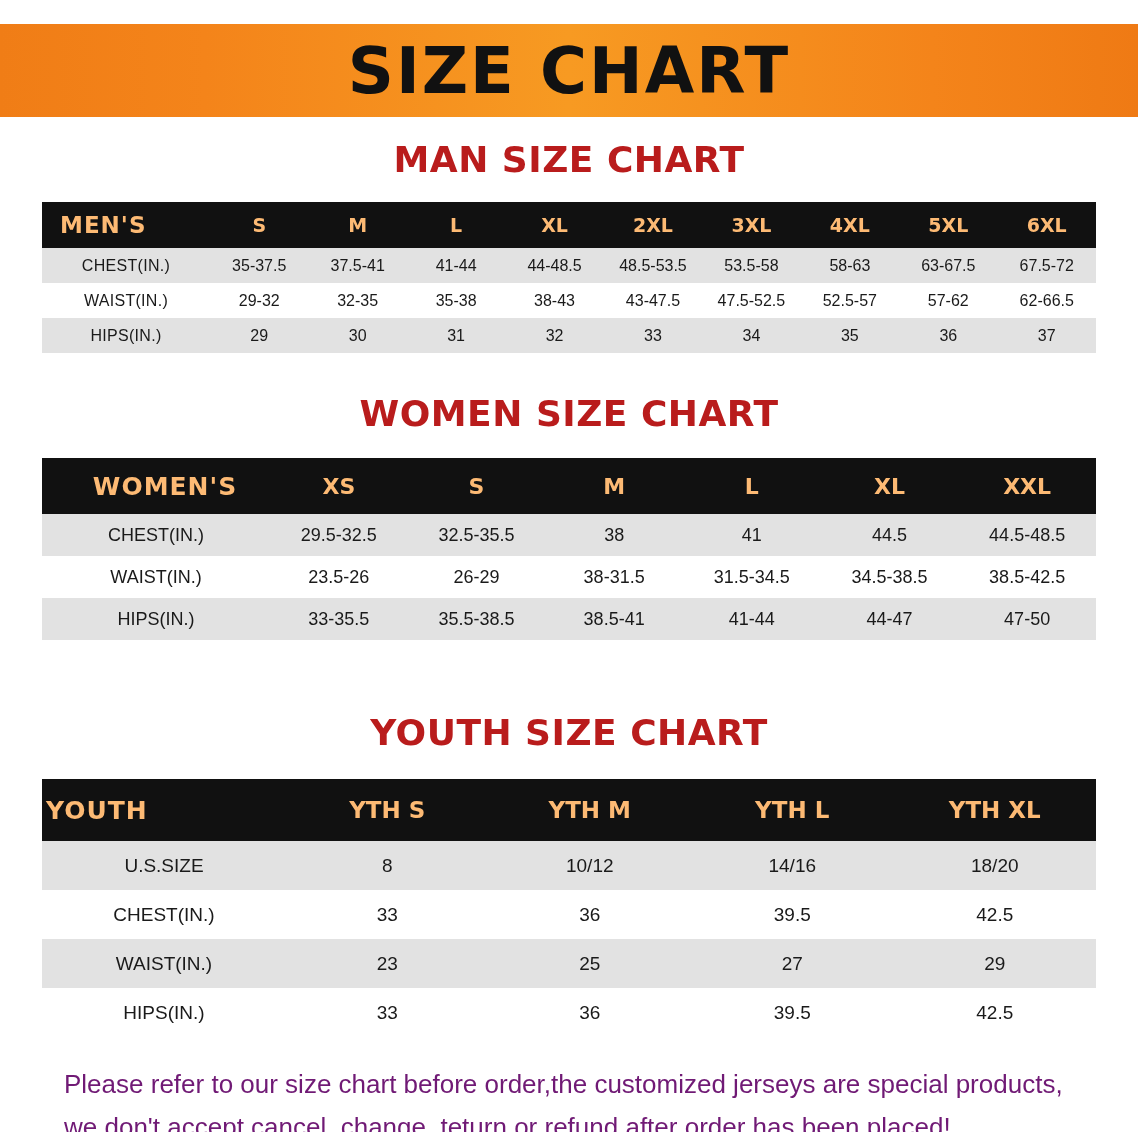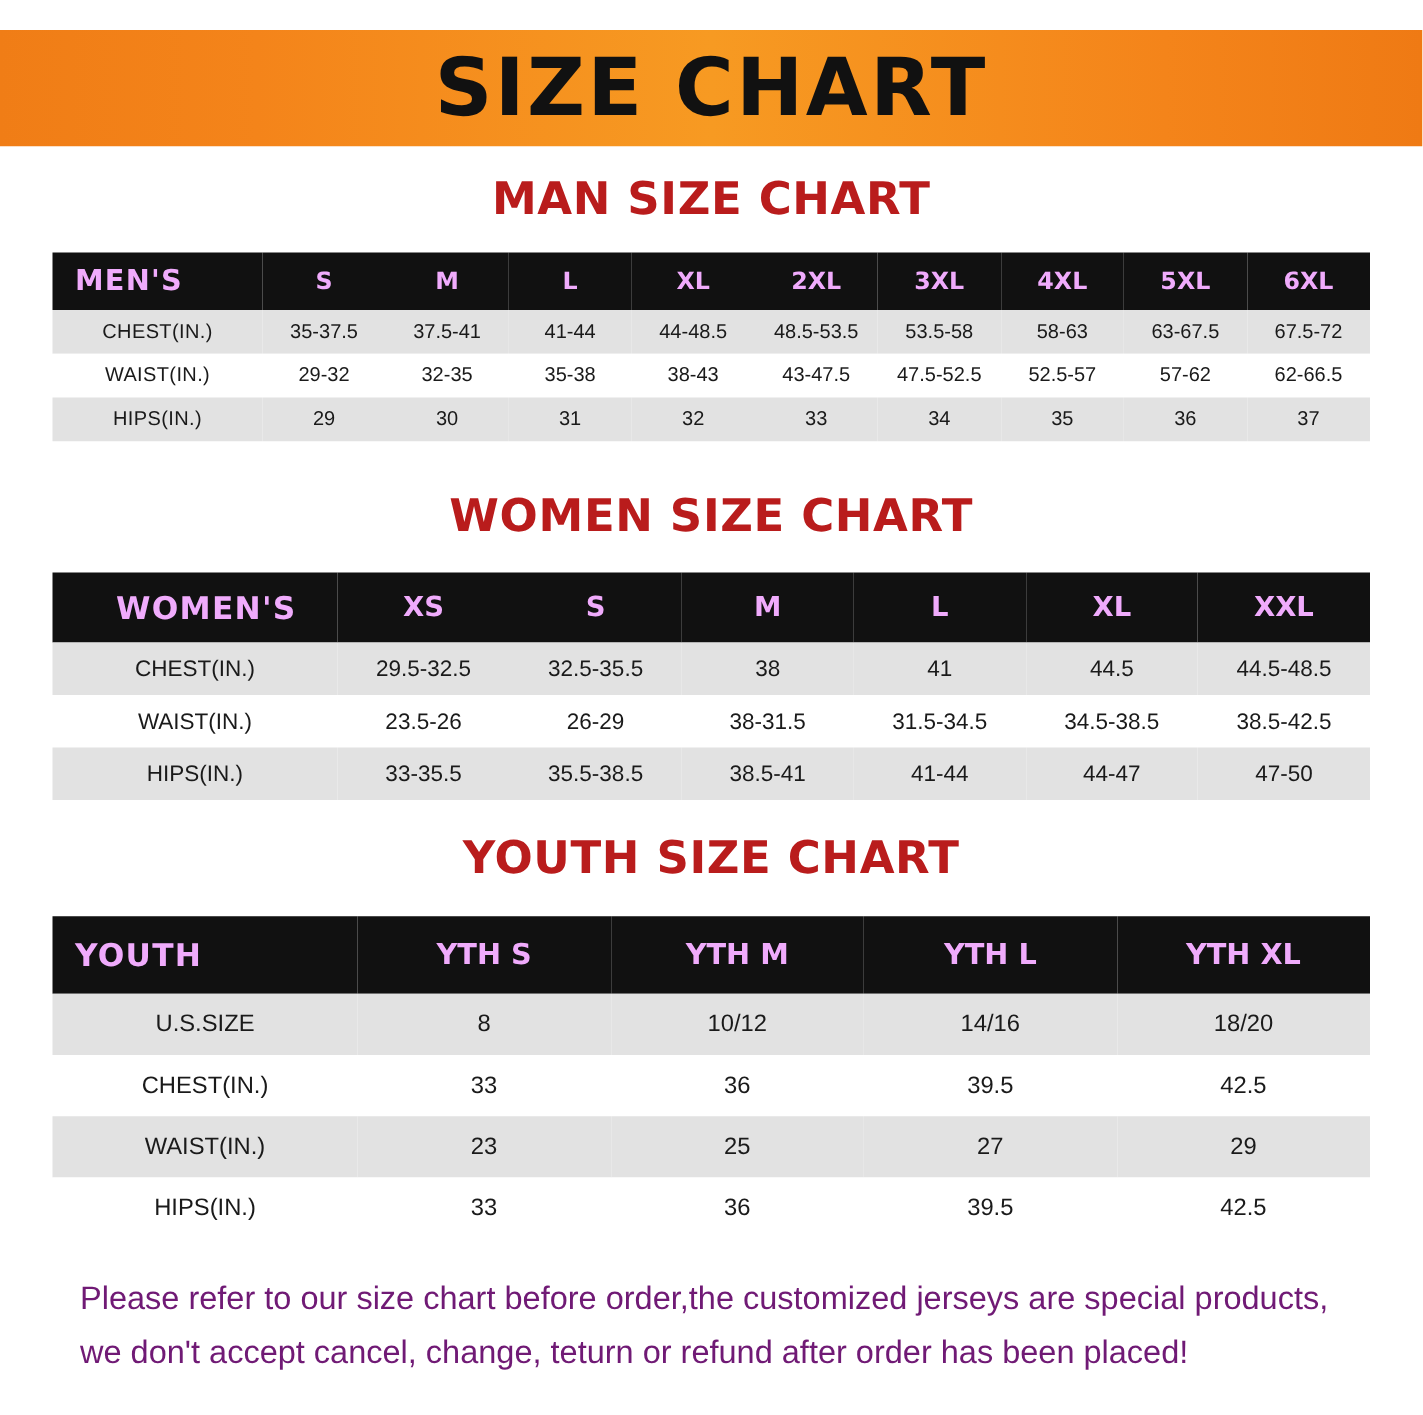--- a/index.html
+++ b/index.html
@@ -37,35 +37,35 @@
 
   
   .section-title {
     text-align: center;
     font-family: "DejaVu Sans", sans-serif;
     font-weight: bold;
     color: #b91c1c;
   }
   .title-man   { font-size: 36px; margin-top: 22px; margin-bottom: 22px; letter-spacing: 0.5px;}
   .title-women { font-size: 36px; margin-top: 40px; margin-bottom: 24px; letter-spacing: 0.5px;}
-  .title-youth { font-size: 36px; margin-top: 26px; margin-bottom: 26px; letter-spacing: 0.5px;}
+  .title-youth { font-size: 36px; margin-top: 72px; margin-bottom: 26px; letter-spacing: 0.5px;}
 
   
   .table-wrap {
     width: 1054px;
     margin: 0 auto;
   }
   table {
     width: 100%;
     border-collapse: collapse;
     table-layout: fixed;
   }
   thead th {
     background: #111111;
-    color: #f0abfc;
+    color: #fdba74;
     font-family: "DejaVu Sans", sans-serif;
     font-weight: bold;
     text-align: center;
     padding: 0;
   }
   tbody td {
     text-align: center;
     color: #1a1a1a;
     font-family: "Liberation Sans", sans-serif;
     padding: 0;
@@ -83,21 +83,21 @@
 
   
   #women-table thead th { height: 56px; font-size: 22px; }
   #women-table thead th.corner { font-size: 25px; text-align: center; padding-left: 18px; letter-spacing: 1px;}
   #women-table tbody tr { height: 42px; }
   #women-table tbody td { font-size: 18px; }
   #women-table tbody td.rowlabel { font-size: 18px; }
 
   
   #youth-table thead th { height: 62px; font-size: 23px; }
-  #youth-table thead th.corner { font-size: 25px; text-align: left; padding-left: 18px; letter-spacing: 1px;}
+  #youth-table thead th.corner { font-size: 25px; text-align: left; padding-left: 4px; letter-spacing: 1px;}
   #youth-table tbody tr { height: 49px; }
   #youth-table tbody td { font-size: 19px; }
   #youth-table tbody td.rowlabel { font-size: 19px; }
 
   .band-grey  { background: #e2e2e2; }
   .band-white { background: #ffffff; }
 
   
   .note {
     width: 1010px;

